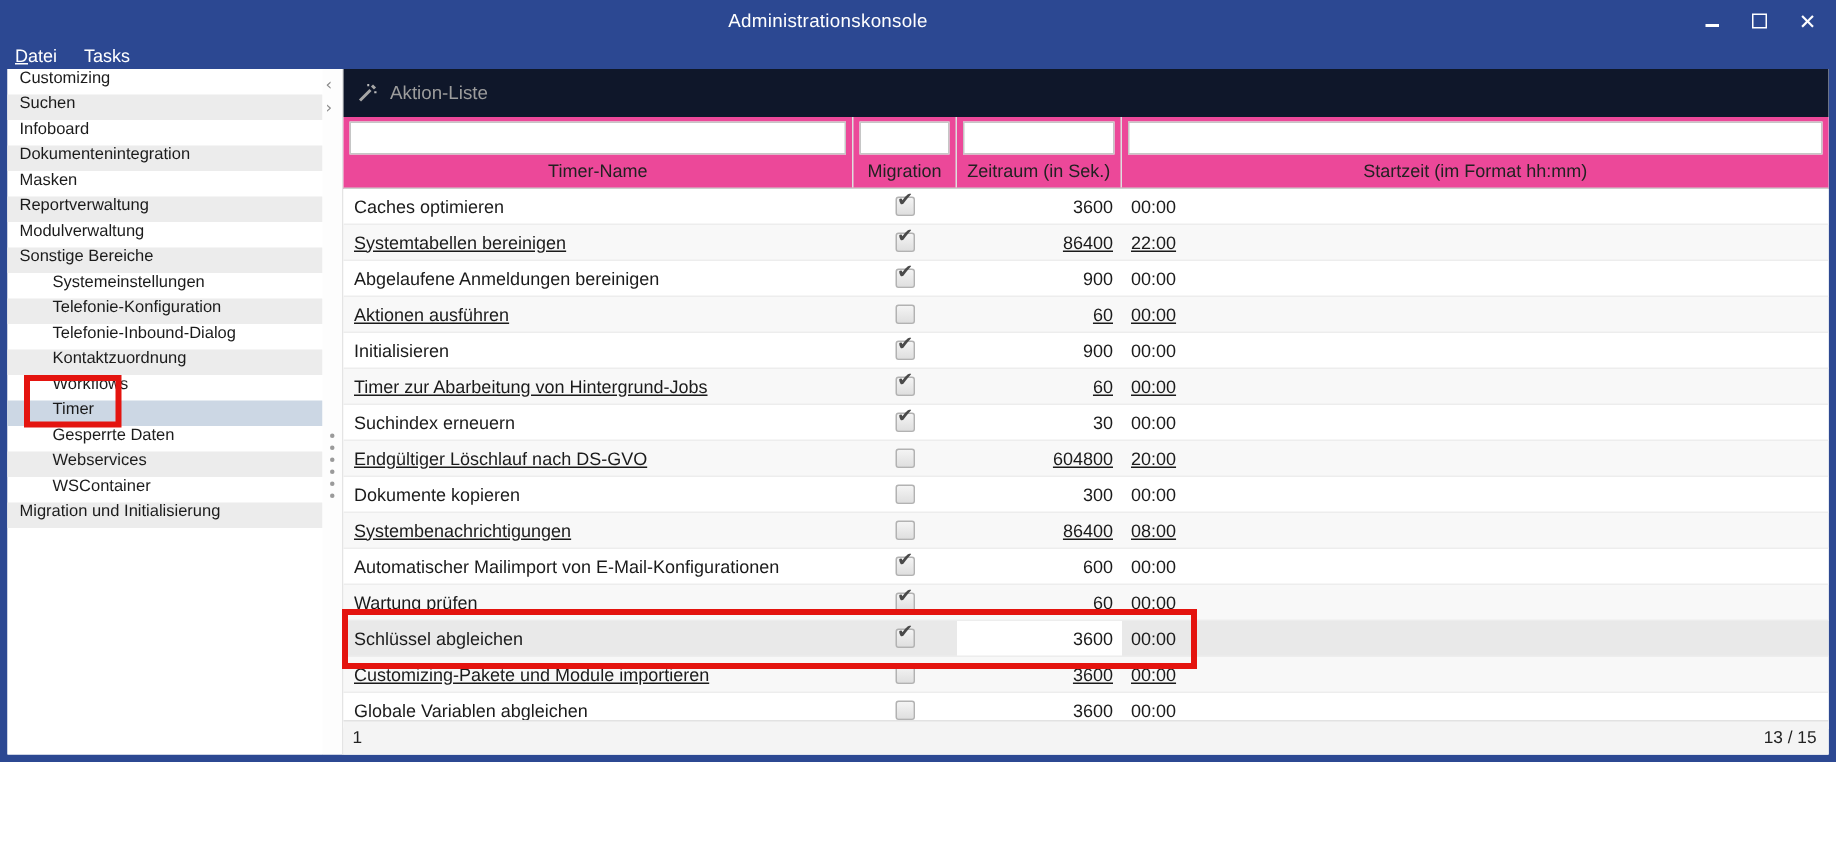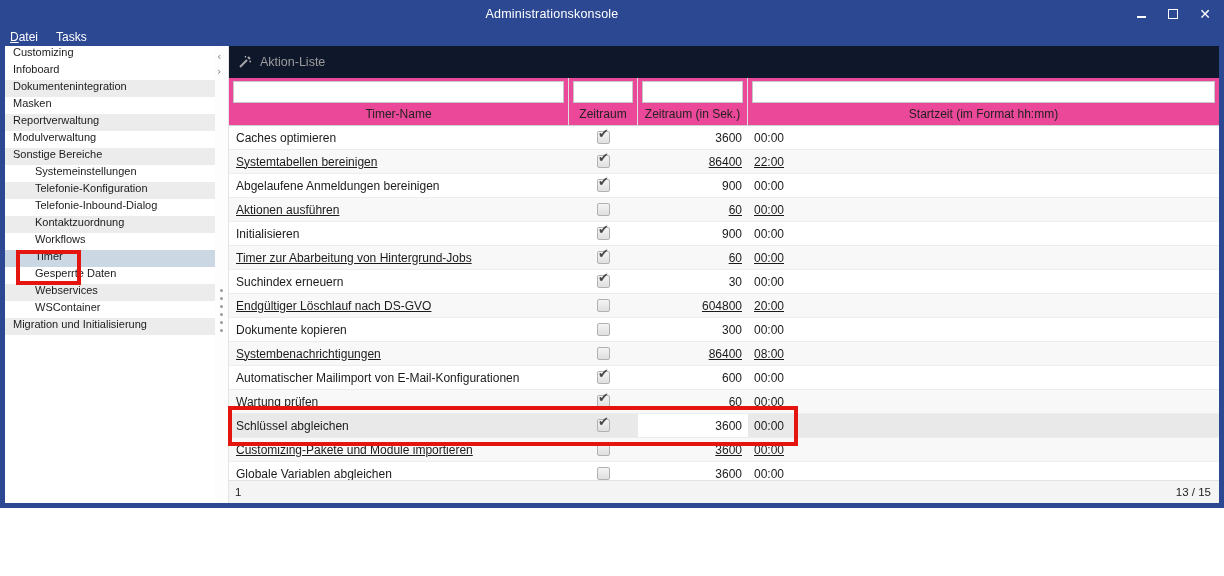--- a/index.html
+++ b/index.html
@@ -108,20 +108,23 @@
       <span class="menu-item"><u>D</u>atei</span>
       <span class="menu-item">Tasks</span>
     </div>
 
   <div id="body">
 
     <div id="sidebar">
         <div class="side-item">
           <span>Customizing</span>
         </div>
+        <div class="side-item alt">
+          <span>Suchen</span>
+        </div>
         <div class="side-item">
           <span>Infoboard</span>
         </div>
         <div class="side-item alt">
           <span>Dokumentenintegration</span>
         </div>
         <div class="side-item">
           <span>Masken</span>
         </div>
         <div class="side-item alt">
@@ -190,21 +193,21 @@
         <span class="tool-label">Aktion-Liste</span>
       </div>
 
       <div id="thead">
         <div class="hcell" style="width:340px">
           <input class="hfilter" value="" style="">
           <div class="hlabel">Timer-Name</div>
         </div>
         <div class="hcell" style="width:69px">
           <input class="hfilter" value="" style="">
-          <div class="hlabel">Zeitraum</div>
+          <div class="hlabel">Migration</div>
         </div>
         <div class="hcell" style="width:110px">
           <input class="hfilter" value="" style="">
           <div class="hlabel">Zeitraum (in Sek.)</div>
         </div>
         <div class="hcell" style="flex:1">
           <input class="hfilter" value="" style="">
           <div class="hlabel">Startzeit (im Format hh:mm)</div>
         </div>
       </div>

